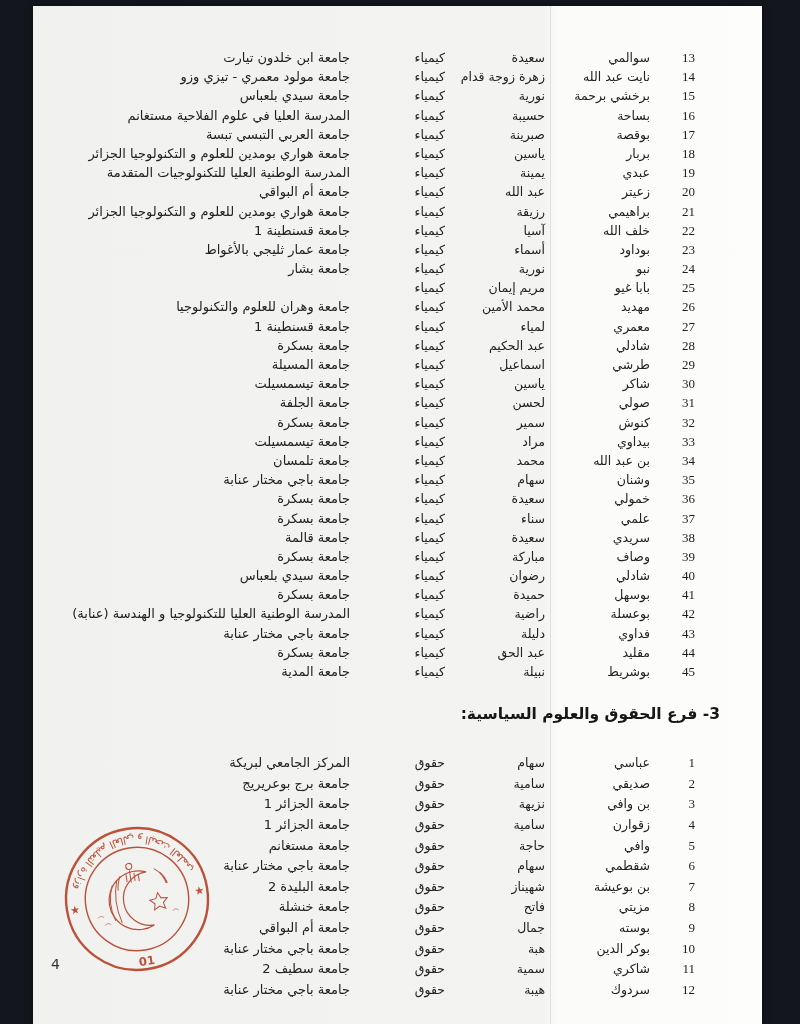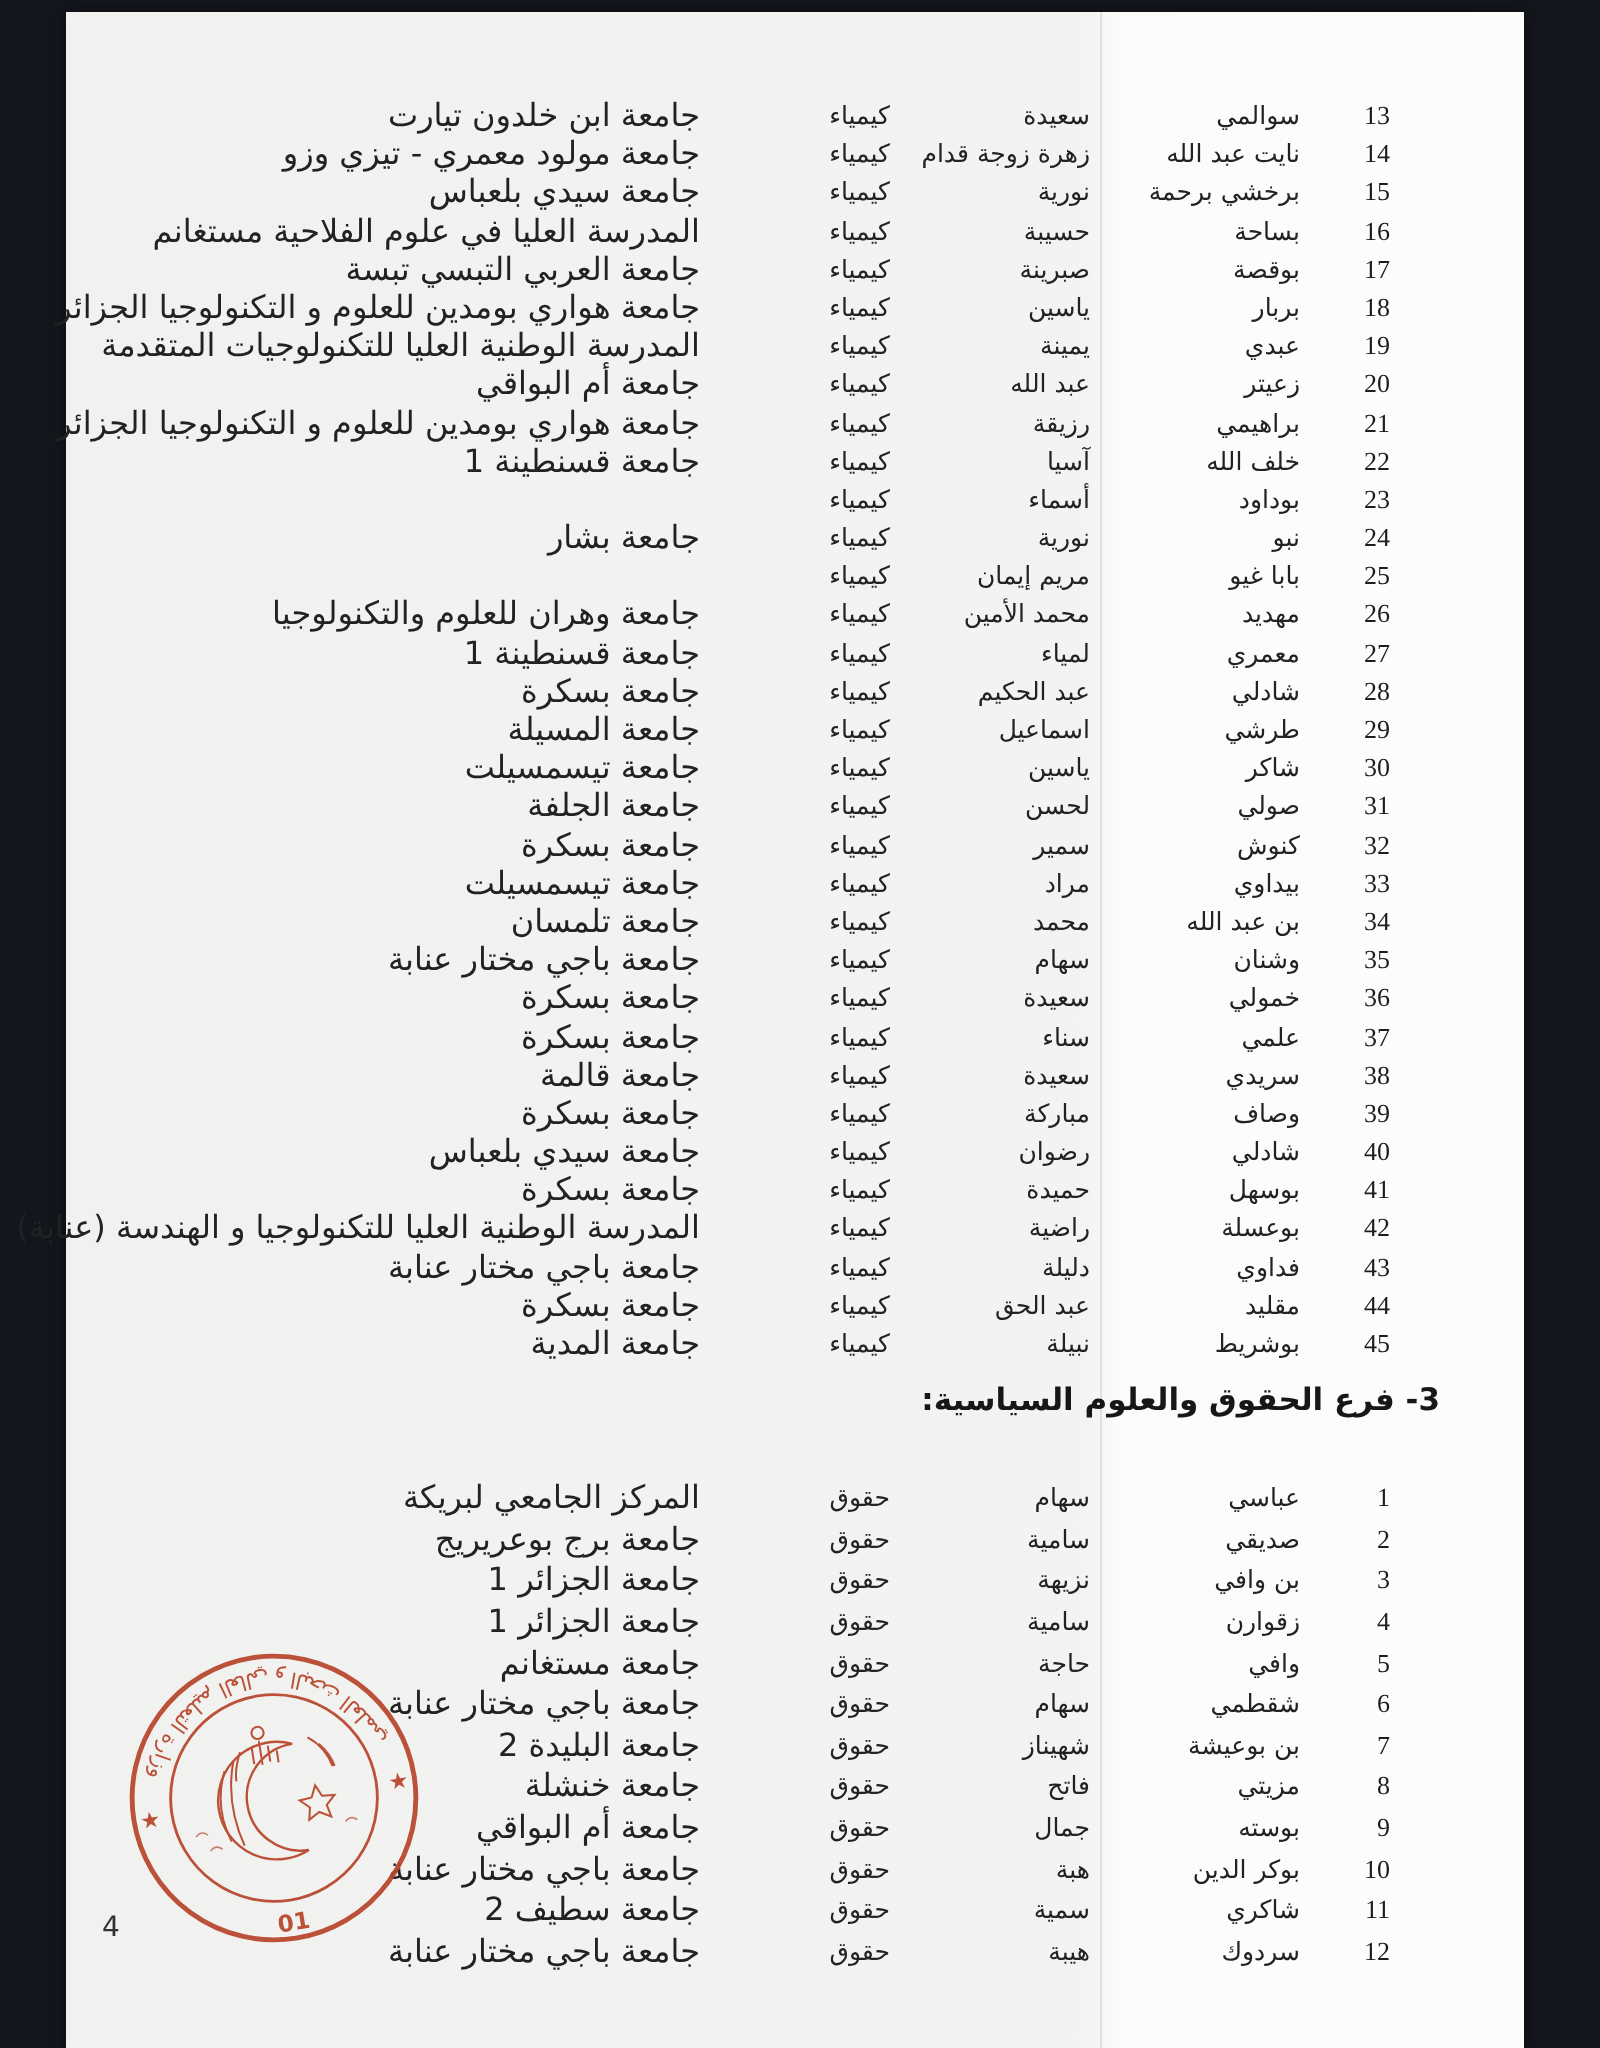--- a/index.html
+++ b/index.html
@@ -22,24 +22,24 @@
     display:grid;
     grid-template-columns:45px 105px 100px 95px 1fr;
     direction:rtl;
     padding-right:67px;
     height:19.2px;line-height:19.2px;
     font-size:12.5px;
   }
   .list2 .row{height:20.6px;line-height:20.6px;}
   .c{white-space:nowrap;text-align:right;}
   .c.no{font-size:13px;color:#1d1d1d;font-family:Liberation Serif, serif;}
-  .c.univ{font-size:16px;}
+  .c.univ{font-size:13px;}
   .heading{
     direction:rtl;text-align:right;
-    margin:8px 0 0;padding-right:42px;
+    margin:22px 0 0;padding-right:42px;
     font-size:15.5px;font-weight:bold;color:#171717;
     line-height:22px;height:22px;
   }
   .list2{margin-top:28px;}
   .page-number{
     position:absolute;left:18px;top:950px;
     font-size:14px;color:#333;
   }
   .stamp{
     position:absolute;left:28px;top:817px;width:152px;height:152px;
@@ -135,20 +135,21 @@
     <span class="c first">آسيا</span>
     <span class="c field">كيمياء</span>
     <span class="c univ">جامعة قسنطينة 1</span>
   </div>
 
   <div class="row">
     <span class="c no">23</span>
     <span class="c surname">بوداود</span>
     <span class="c first">أسماء</span>
     <span class="c field">كيمياء</span>
+    <span class="c univ">جامعة عمار ثليجي بالأغواط</span>
   </div>
 
   <div class="row">
     <span class="c no">24</span>
     <span class="c surname">نبو</span>
     <span class="c first">نورية</span>
     <span class="c field">كيمياء</span>
     <span class="c univ">جامعة بشار</span>
   </div>
 

